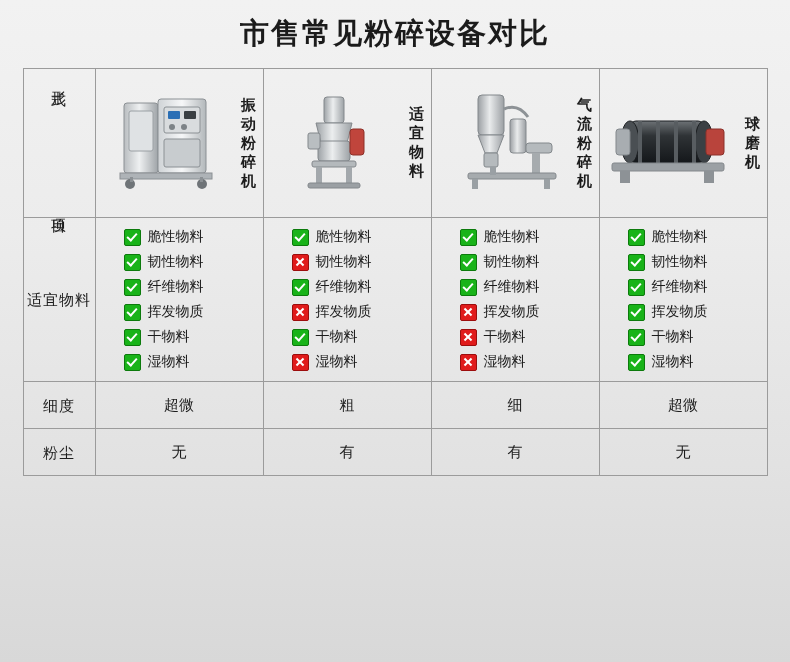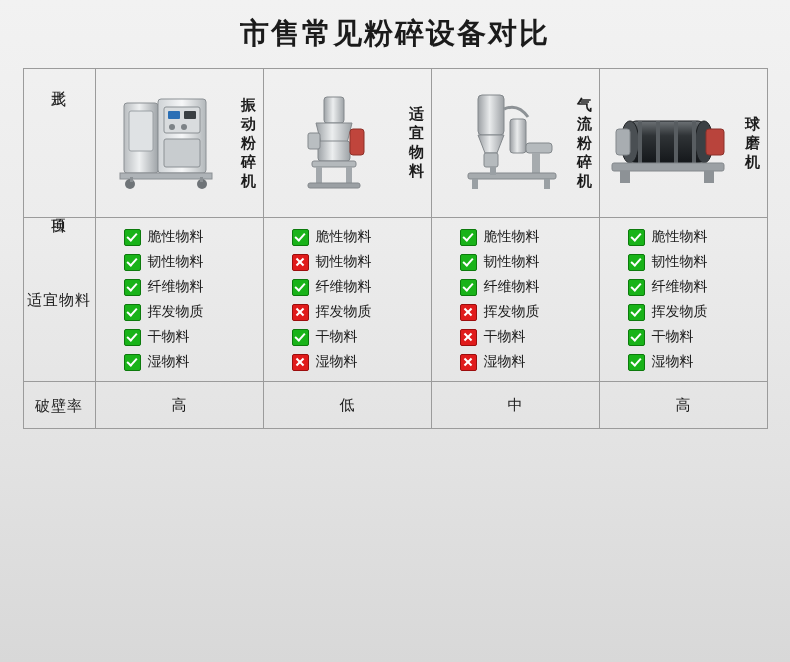--- a/index.html
+++ b/index.html
@@ -350,26 +350,33 @@
                 <span>干物料</span>
               </div>
             <div class="mat-item">
                 <span class="mark ok"></span>
                 <span>湿物料</span>
               </div>
           </div>
         </td>
       </tr>
 
-
-
-
       <tr>
-        <td class="labelcell val">破壁率</td>
-        <td class="val">高</td>
-        <td class="val red">低</td>
-        <td class="val">中</td>
-        <td class="val">高</td>
+        <td class="labelcell val">细度</td>
+        <td class="val">超微</td>
+        <td class="val red">粗</td>
+        <td class="val">细</td>
+        <td class="val">超微</td>
       </tr>
+
+
+      <tr>
+        <td class="labelcell val">粉尘</td>
+        <td class="val">无</td>
+        <td class="val red">有</td>
+        <td class="val red">有</td>
+        <td class="val">无</td>
+      </tr>
+
 
     </tbody>
   </table>
 </div>
 
 </body></html>

